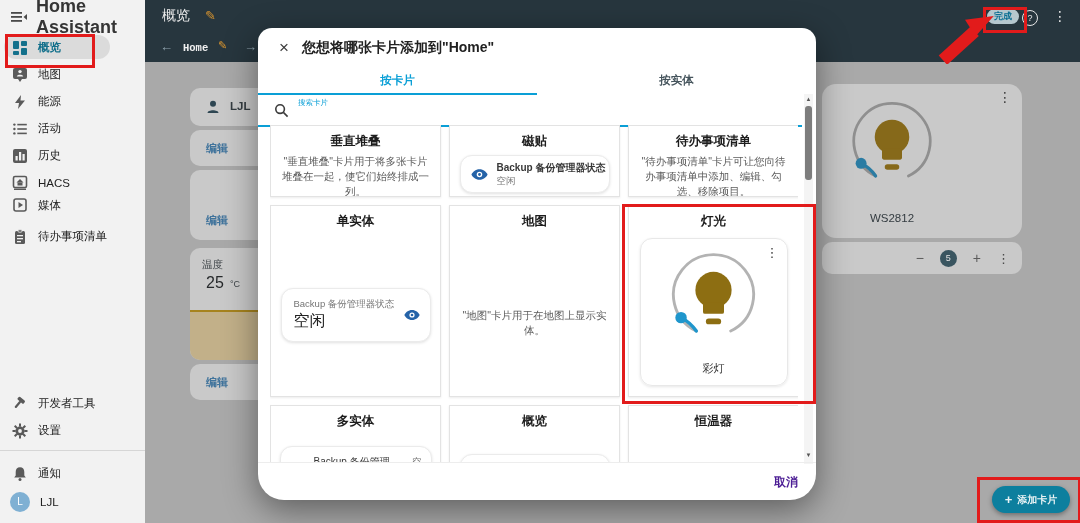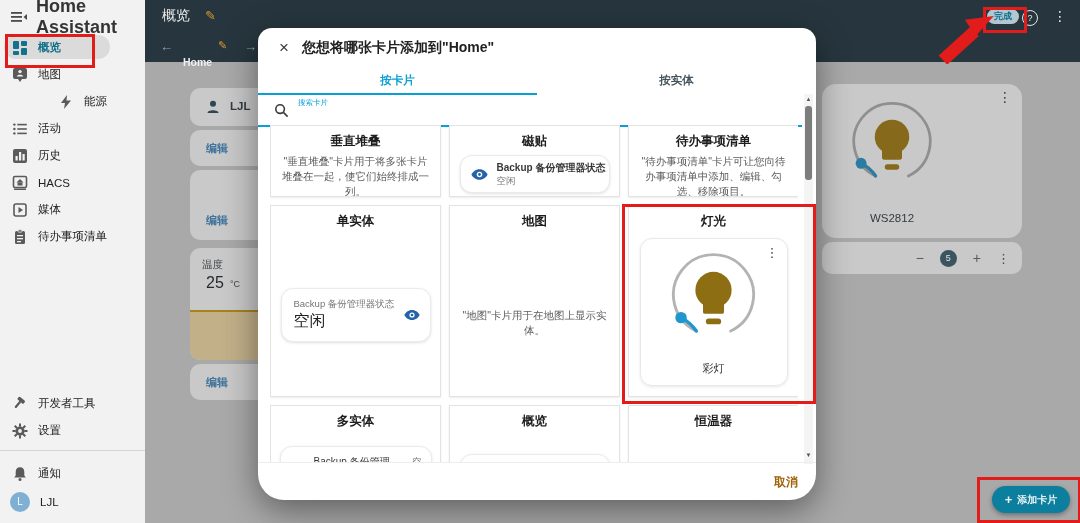--- a/index.html
+++ b/index.html
@@ -68,21 +68,21 @@
   .big-state{font-size:16px;color:#212121;}
   .light-prev{width:146px;height:146px;border:1px solid #e8e8e8;border-radius:12px;margin-top:8px;
               position:relative;box-shadow:0 1px 3px rgba(0,0,0,.1);}
   .lp-name{position:absolute;bottom:9px;width:100%;text-align:center;font-size:11px;color:#333;}
   .lp-kebab{position:absolute;top:6px;right:8px;color:#3d3d3d;font-size:13px;}
   
   .sb-track{left:546px;top:66px;width:9px;height:370px;background:#f4f4f4;}
   .sb-thumb{left:547px;top:78px;width:7px;height:74px;background:#7d7d7d;border-radius:3px;}
   .sb-arr{left:546px;width:9px;font-size:6px;color:#555;text-align:center;}
   .dlg-footer{left:0;top:434px;width:558px;height:38px;border-top:1px solid #ededed;}
-  .cancel{position:absolute;right:18px;top:11px;font-size:12px;font-weight:600;color:#a16207;}
+  .cancel{position:absolute;right:18px;top:11px;font-size:12px;font-weight:600;color:#4c1d95;}
   
   .anno{border:3px solid #e21b1b;z-index:20;pointer-events:none;}
   .temp-lbl{font-size:10.5px;color:#3f4549;}
   .temp-val{font-size:16px;color:#26292b;font-weight:500;}
   .temp-unit{font-size:9px;color:#3f4549;}
 </style>
 </head>
 <body>
 
 <div class="abs sidebar">
@@ -116,21 +116,21 @@
     <svg width="16" height="16" viewBox="0 0 16 16">
         <g fill="#5a5a5a">
           <rect x="1" y="1" width="14" height="11" rx="2"></rect>
           <polygon points="6,12 10,12 8,15"></polygon>
         </g>
         <circle cx="8" cy="4.6" r="1.7" fill="#f2f2f2"></circle>
         <path d="M4.8 9.6 c0-2.4 6.4-2.4 6.4 0 z" fill="#f2f2f2"></path>
       </svg>
     <span class="lbl">地图</span>
   </div>
-  <div class="abs sb-item" style="top:88px;padding-left:46px;">
+  <div class="abs sb-item" style="top:88px;">
     <svg width="16" height="16" viewBox="0 0 16 16">
         <polygon points="9,1 3,9 7,9 6,15 13,6.5 8.5,6.5" fill="#5a5a5a"></polygon>
       </svg>
     <span class="lbl">能源</span>
   </div>
   <div class="abs sb-item" style="top:115px;">
     <svg width="16" height="16" viewBox="0 0 16 16">
         <g fill="#5a5a5a">
           <circle cx="2.4" cy="3.6" r="1.2"></circle>
           <circle cx="2.4" cy="8" r="1.2"></circle>
@@ -155,21 +155,21 @@
   </div>
   <div class="abs sb-item" style="top:169px;">
     <svg width="16" height="16" viewBox="0 0 16 16">
         <rect x="1.5" y="1.5" width="13" height="11" rx="1.5" fill="none" stroke="#5a5a5a" stroke-width="1.6"></rect>
         <polygon points="8,4 4.5,7.5 11.5,7.5" fill="#5a5a5a"></polygon>
         <rect x="5.5" y="7.5" width="5" height="3" fill="#5a5a5a"></rect>
         <rect x="2" y="13.5" width="12" height="1.5" fill="#5a5a5a"></rect>
       </svg>
     <span class="lbl">HACS</span>
   </div>
-  <div class="abs sb-item" style="top:196px;">
+  <div class="abs sb-item" style="top:186px;align-items:flex-end;">
     <svg width="16" height="16" viewBox="0 0 16 16">
         <rect x="2" y="2" width="12" height="12" rx="2" fill="none" stroke="#5a5a5a" stroke-width="1.6"></rect>
         <polygon points="6.5,5 11,8 6.5,11" fill="#5a5a5a"></polygon>
       </svg>
     <span class="lbl">媒体</span>
   </div>
   <div class="abs sb-item" style="top:223px;">
     <svg width="16" height="16" viewBox="0 0 16 16">
         <rect x="3" y="2" width="10" height="13" rx="1.5" fill="#5a5a5a"></rect>
         <rect x="6" y="0.8" width="4" height="2.4" rx="1" fill="#5a5a5a" stroke="#f2f2f2" stroke-width="0.8"></rect>
@@ -221,21 +221,21 @@
   <div class="abs sb-item" style="top:488px;">
     <div class="avatar" style="margin-left:10px;">L</div>
     <span class="lbl">LJL</span>
   </div>
 </div>
 
 <div class="abs topbar">
   <span class="abs tb-title">概览</span>
   <span class="abs pencil" style="left:60px;top:8px;">✎</span>
   <span class="abs tb-arrow" style="left:15px;top:39px;">←</span>
-  <span class="abs tb-row2-txt" style="left:38px;top:56px;">Home</span>
+  <span class="abs tb-row2-txt" style="left:38px;top:42px;font-family:Liberation Mono, monospace;">Home</span>
   <span class="abs pencil" style="left:73px;top:39px;font-size:11px;">✎</span>
   <span class="abs tb-arrow" style="left:99px;top:39px;">→</span>
 
   <div class="abs done-pill">
     <span>完成</span>
   </div>
   <div class="abs help-circ">
       <span>?</span>
     </div>
   <span class="abs kebab" style="left:908px;top:9px;">⋮</span>

